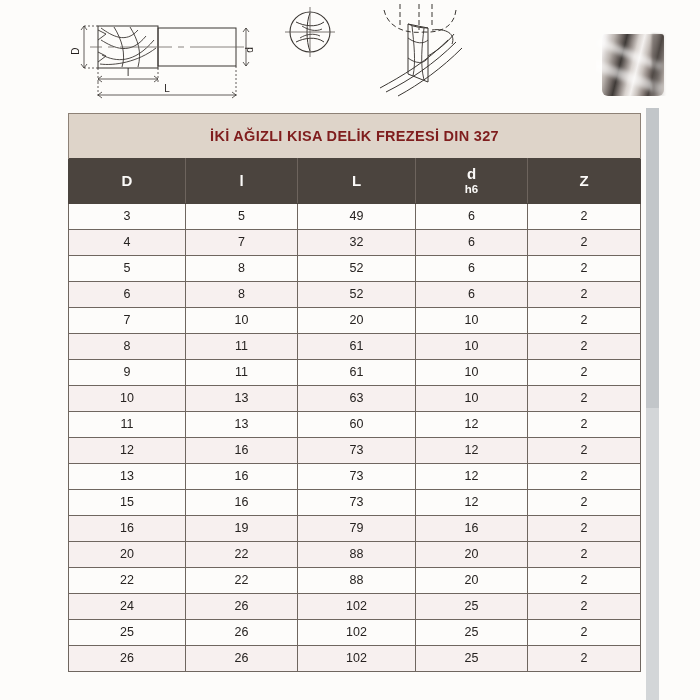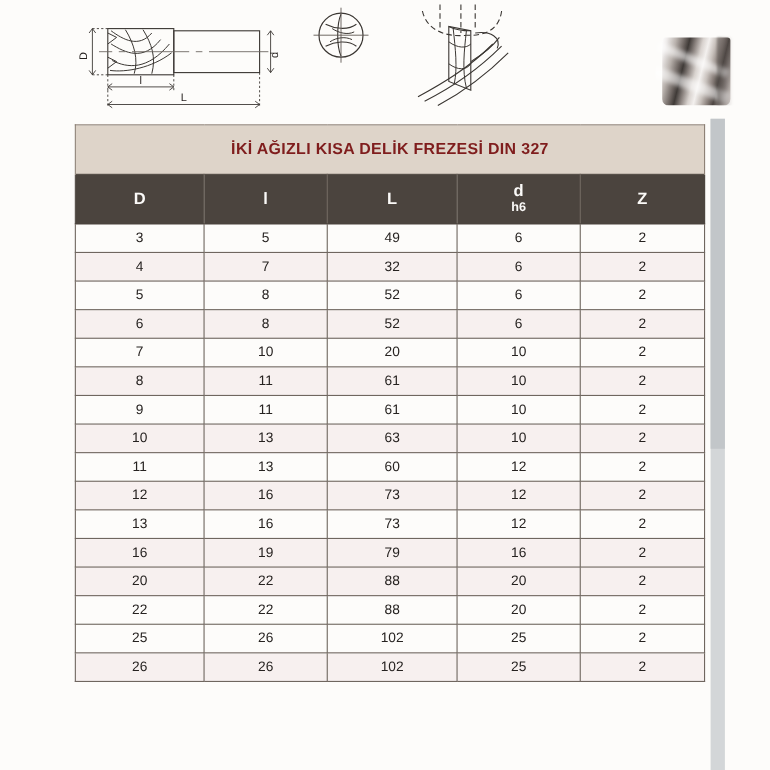--- a/index.html
+++ b/index.html
@@ -379,20 +379,27 @@
           <td class="cell">12</td>
           <td class="cell">2</td>
         </tr>
         <tr class="odd">
           <td class="cell">13</td>
           <td class="cell">16</td>
           <td class="cell">73</td>
           <td class="cell">12</td>
           <td class="cell">2</td>
         </tr>
+        <tr class="odd">
+          <td class="cell">15</td>
+          <td class="cell">16</td>
+          <td class="cell">73</td>
+          <td class="cell">12</td>
+          <td class="cell">2</td>
+        </tr>
         <tr class="even">
           <td class="cell">16</td>
           <td class="cell">19</td>
           <td class="cell">79</td>
           <td class="cell">16</td>
           <td class="cell">2</td>
         </tr>
         <tr class="even">
           <td class="cell">20</td>
           <td class="cell">22</td>
@@ -400,20 +407,27 @@
           <td class="cell">20</td>
           <td class="cell">2</td>
         </tr>
         <tr class="odd">
           <td class="cell">22</td>
           <td class="cell">22</td>
           <td class="cell">88</td>
           <td class="cell">20</td>
           <td class="cell">2</td>
         </tr>
+        <tr class="even">
+          <td class="cell">24</td>
+          <td class="cell">26</td>
+          <td class="cell">102</td>
+          <td class="cell">25</td>
+          <td class="cell">2</td>
+        </tr>
         <tr class="odd">
           <td class="cell">25</td>
           <td class="cell">26</td>
           <td class="cell">102</td>
           <td class="cell">25</td>
           <td class="cell">2</td>
         </tr>
         <tr class="even">
           <td class="cell">26</td>
           <td class="cell">26</td>

